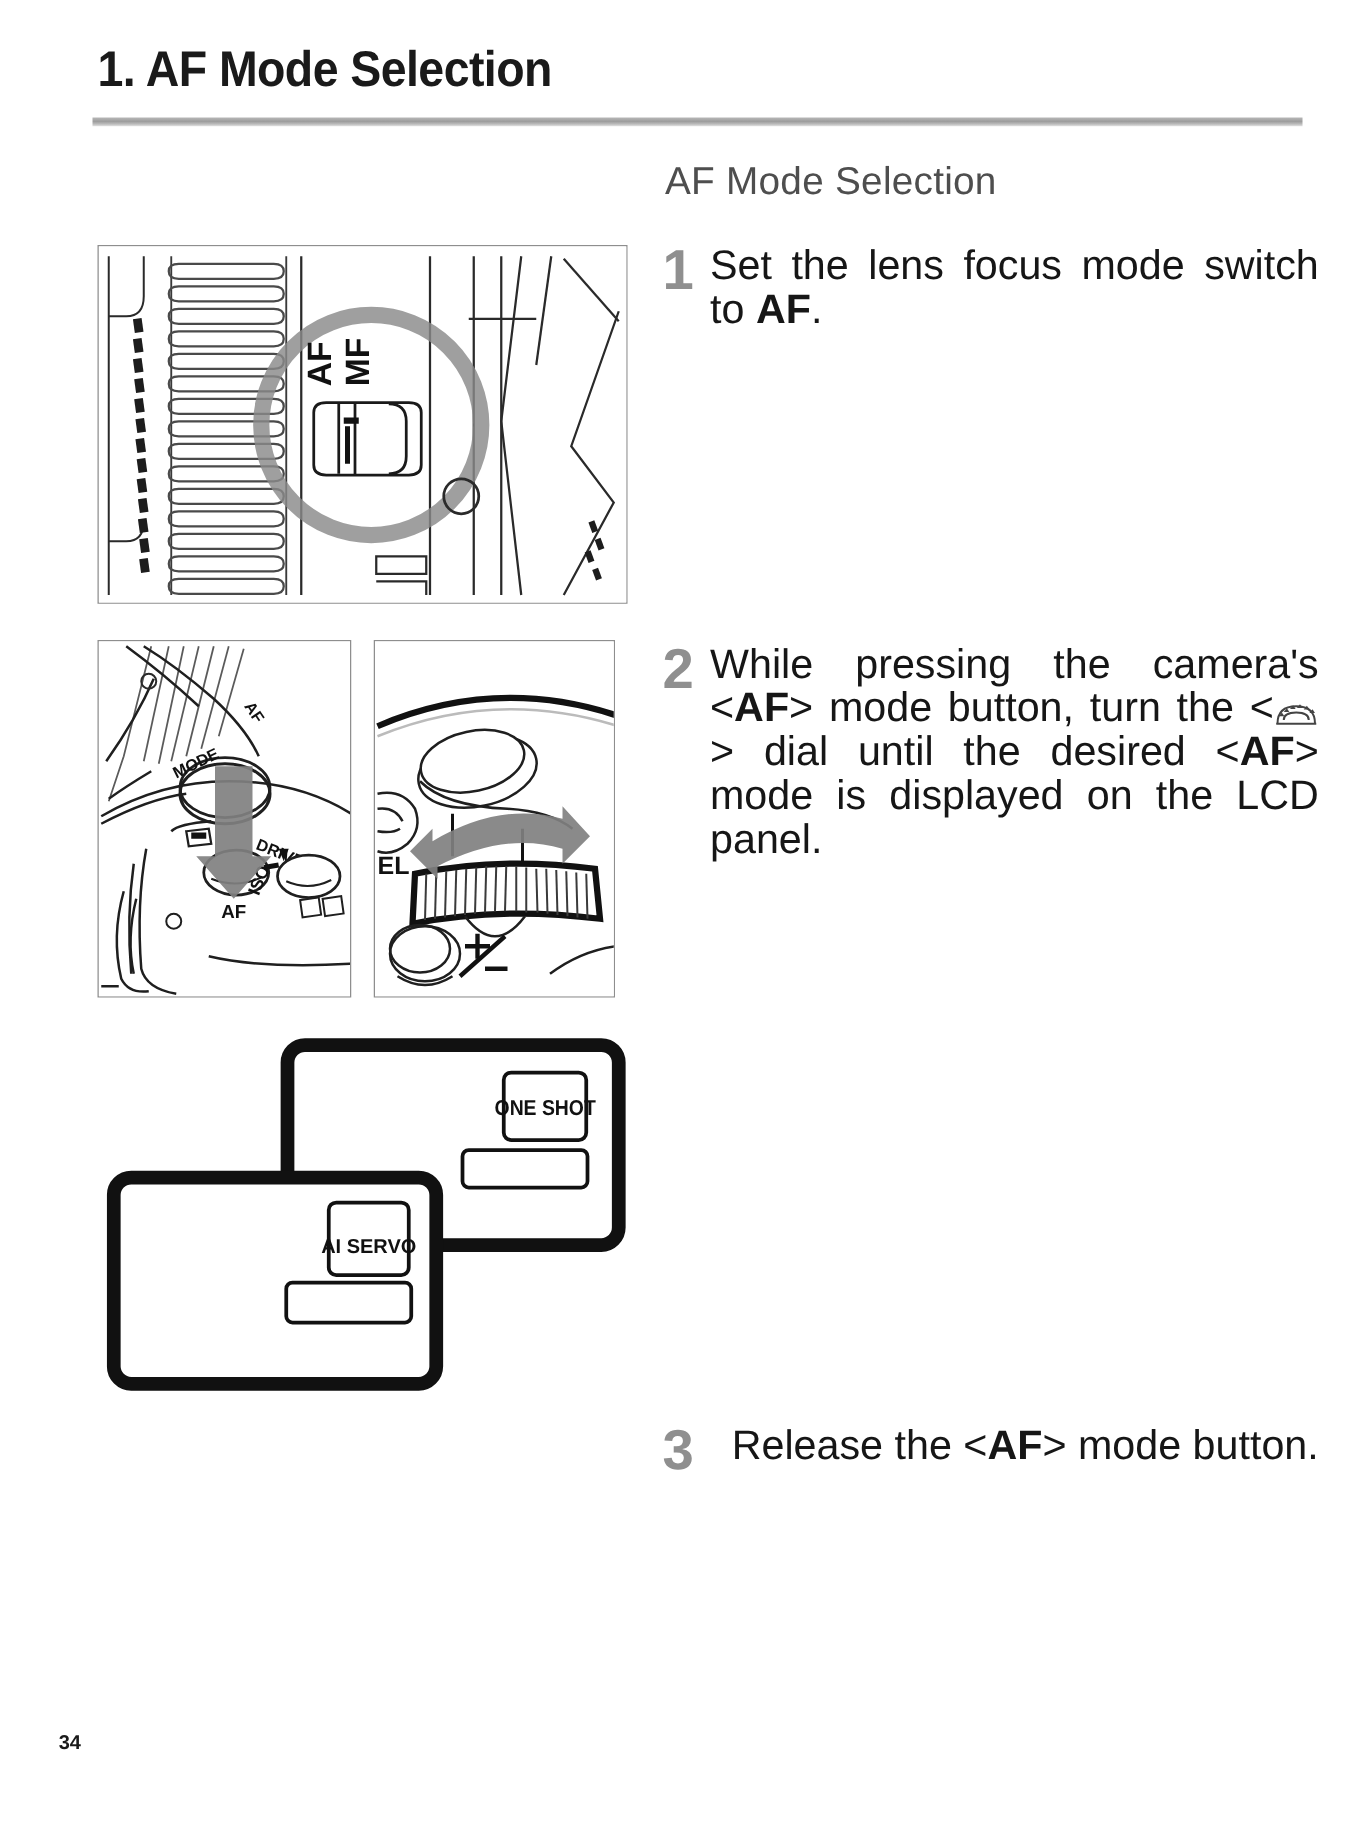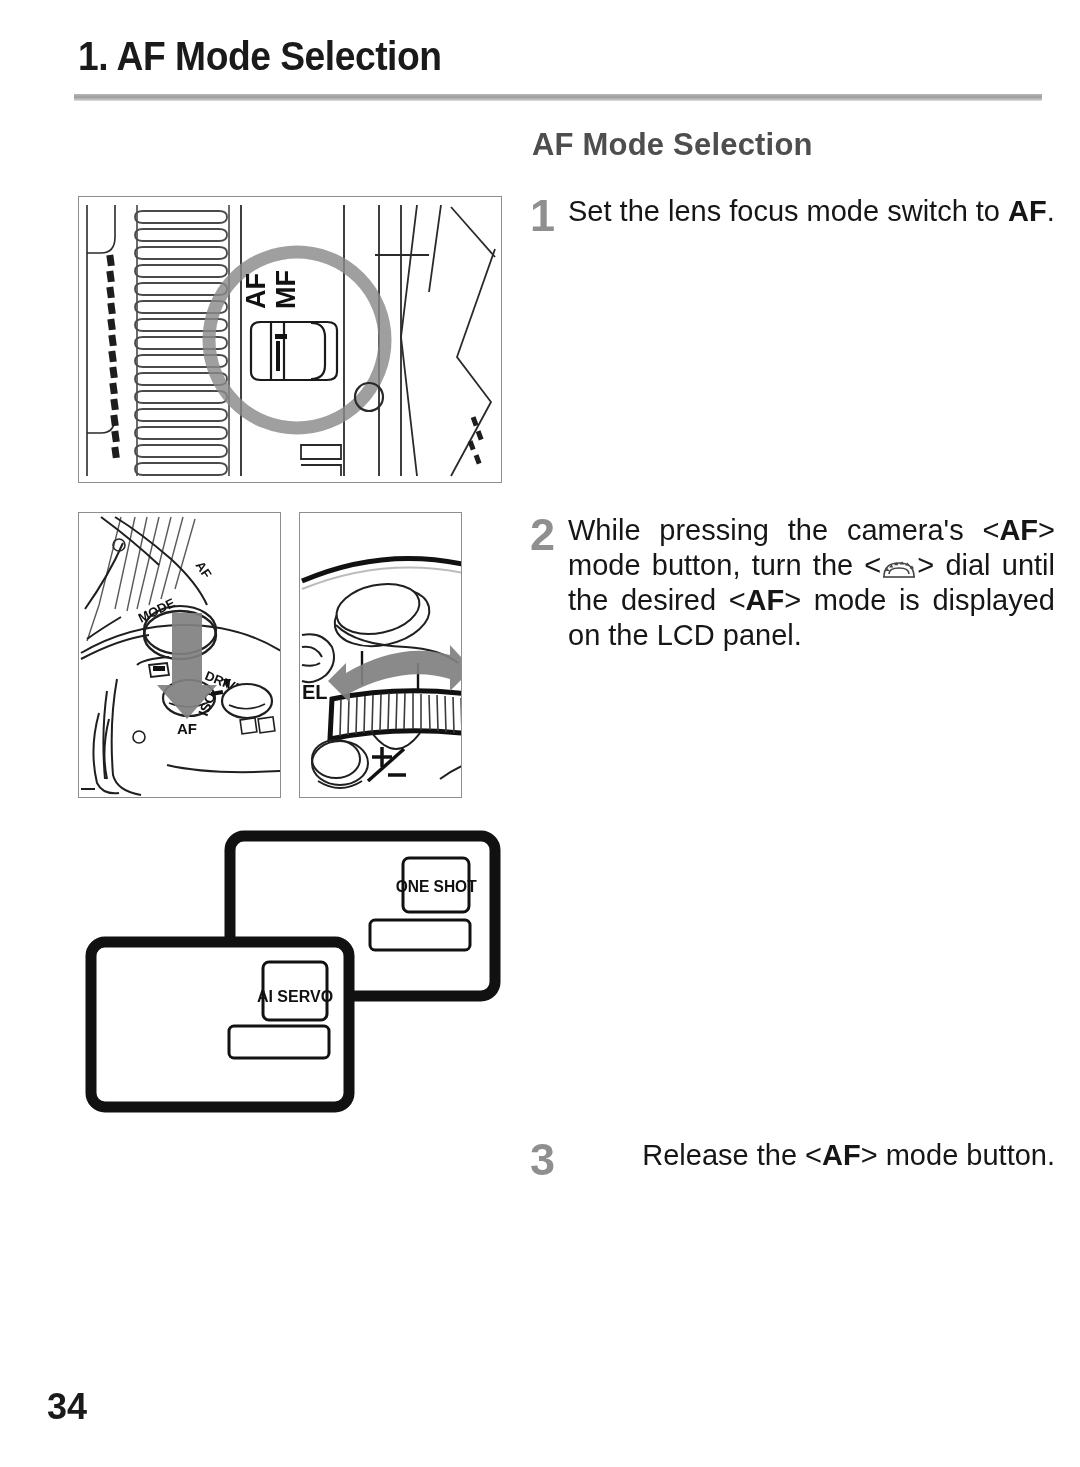--- a/index.html
+++ b/index.html
@@ -37,21 +37,21 @@
     height: 7px;
     background: linear-gradient(to bottom, #b7b7b7 0%, #9d9d9d 45%, #bcbcbc 75%, #e2e2e2 100%);
   }
 
   
   #section-title {
     position: absolute;
     left: 532px;
     top: 127px;
     font-size: 31px;
-    font-weight: bold;
+    font-weight: normal;
     color: #4e4e4e;
     letter-spacing: 0.2px;
     white-space: nowrap;
   }
 
   .step {
     position: absolute;
     display: flex;
     align-items: flex-start;
   }
@@ -59,21 +59,21 @@
     flex: 0 0 auto;
     font-size: 45px;
     font-weight: bold;
     color: #8f8f8f;
     line-height: 40px;
     width: 38px;
     margin-top: 2px;
   }
   .step-body {
     flex: 1 1 auto;
-    font-size: 29px;
+    font-size: 33px;
     line-height: 35px;
     color: #161616;
     text-align: justify;
     text-justify: inter-word;
   }
   .step-body b { font-weight: bold; }
 
   #step-1 { left: 530px; top: 194px; width: 525px; }
   #step-2 { left: 530px; top: 513px; width: 525px; }
   #step-3 { left: 530px; top: 1138px; width: 525px; }
@@ -94,30 +94,30 @@
   
   .illus {
     position: absolute;
     border: 1px solid #8e8e8e;
     background: #fdfdfd;
     overflow: hidden;
     box-sizing: border-box;
   }
   #illus-lens    { left: 78px;  top: 196px; width: 424px; height: 287px; }
   #illus-buttons { left: 78px;  top: 512px; width: 203px; height: 286px; }
-  #illus-dial    { left: 299px; top: 512px; width: 163px; height: 286px; }
+  #illus-dial    { left: 299px; top: 512px; width: 193px; height: 286px; }
   #illus-lcd     { left: 85px;  top: 820px; width: 430px; height: 300px;
                    border: none; background: transparent; text-align: right; }
 
   
   #page-number {
     position: absolute;
     left: 47px;
     top: 1386px;
-    font-size: 36px;
+    font-size: 16px;
     font-weight: bold;
     color: #1a1a1a;
   }
 </style>
 </head>
 <body>
 
 <div id="page-title">1. AF Mode Selection</div>
 <div id="header-rule"></div>
 

